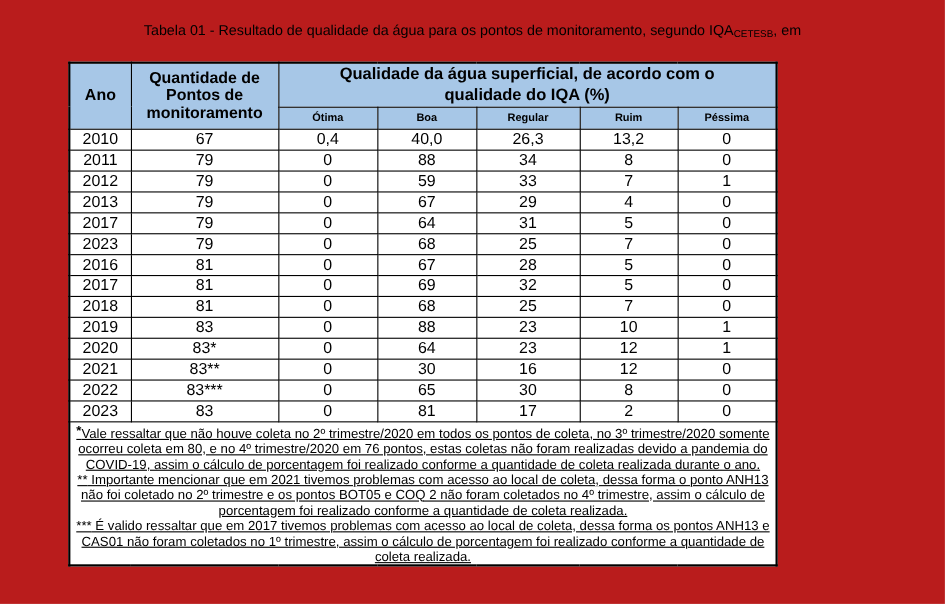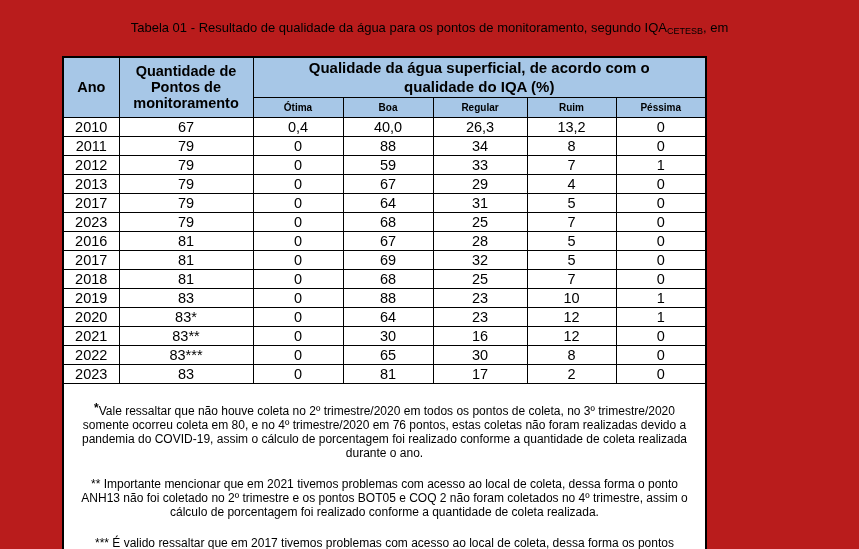--- a/index.html
+++ b/index.html
@@ -37,21 +37,21 @@
   th.hdr-group { font-size: 15px; }
   th.hdr-group div { line-height: 19px; }
   thead tr.subrow th { font-size: 10px; }
 
   tbody td { height: 19px; font-size: 14.5px; line-height: 18px; }
 
   td.footnotes {
     text-align: justify; font-size: 12px; line-height: 14px;
     padding: 2px 4px 3px 5px; vertical-align: top;
   }
-  .fn { margin: 17px; }
+  .fn { margin: 0; text-decoration: underline; }
   .fn-sup { font-weight: bold; font-size: 12px; vertical-align: 3px; }
   .fn-marker { font-size: 12px; }
 </style>
 </head>
 <body>
 
 <div class="page">
 
   <div class="title">
     <div><span>Tabela 01 - Resultado de qualidade da água para os pontos de monitoramento, segundo IQA</span><sub class="subscript">CETESB</sub><span>, em</span></div>

